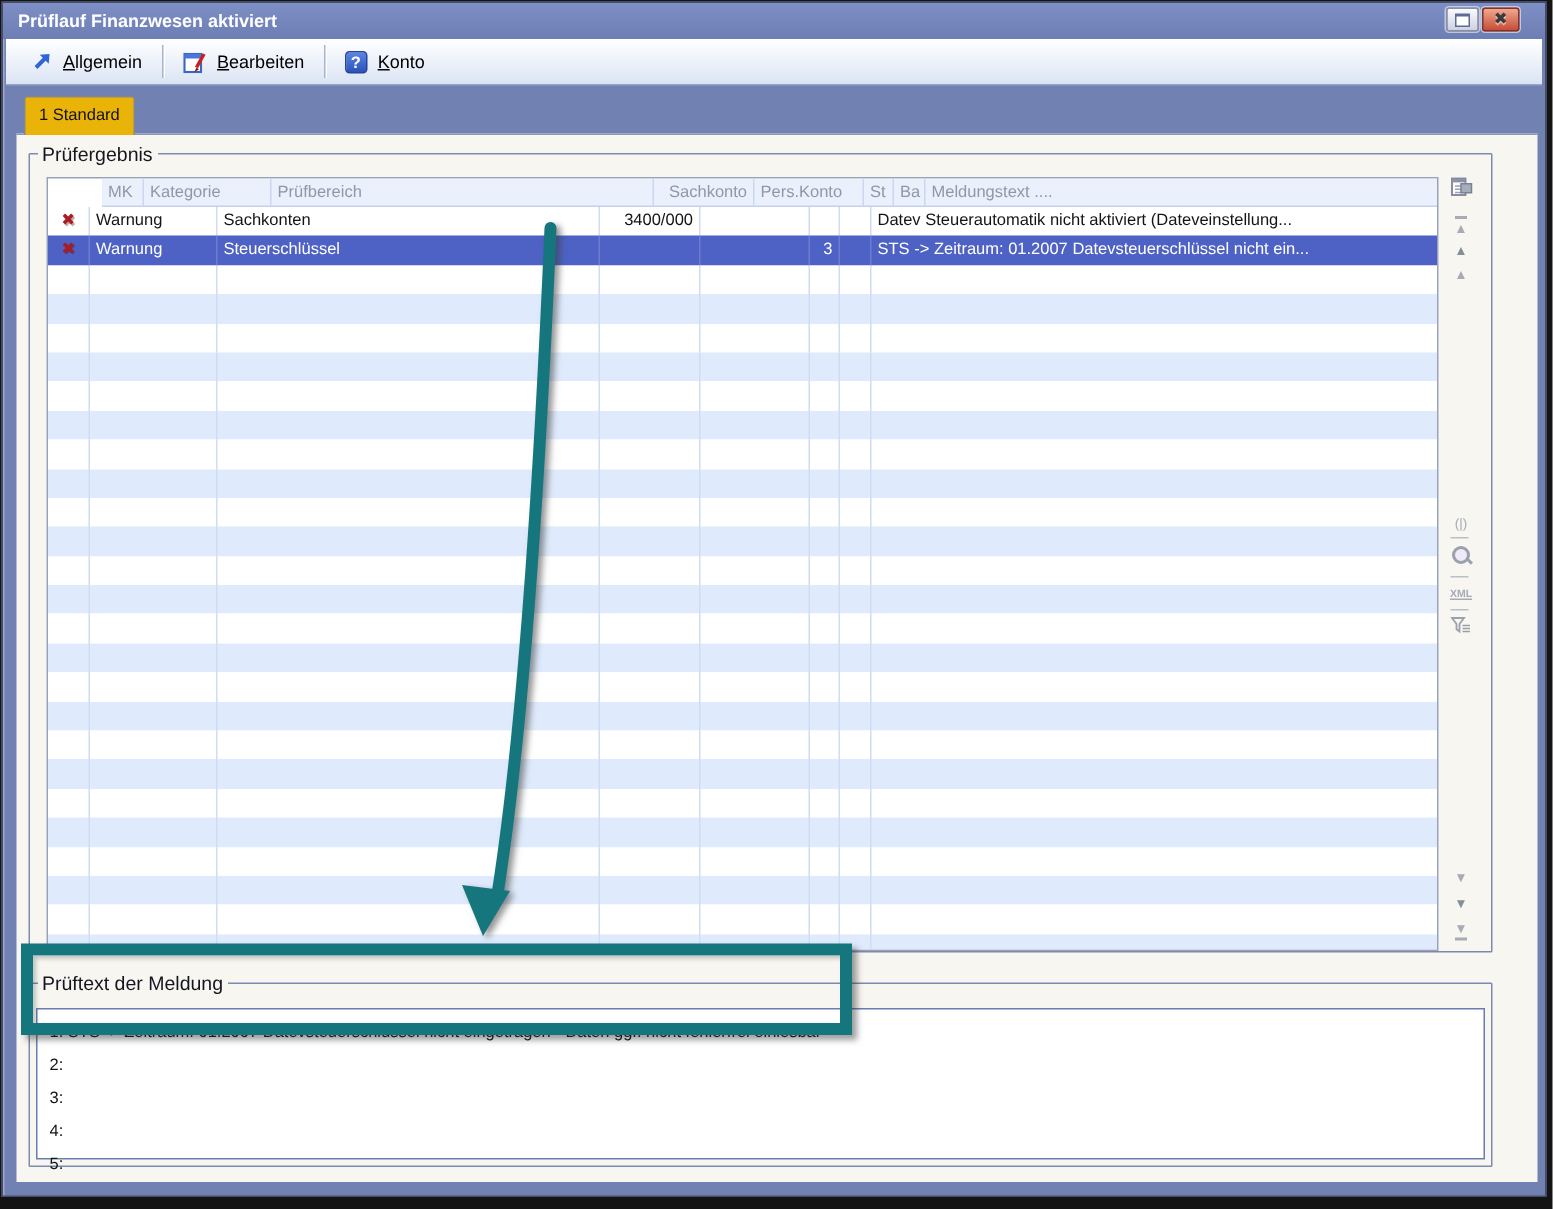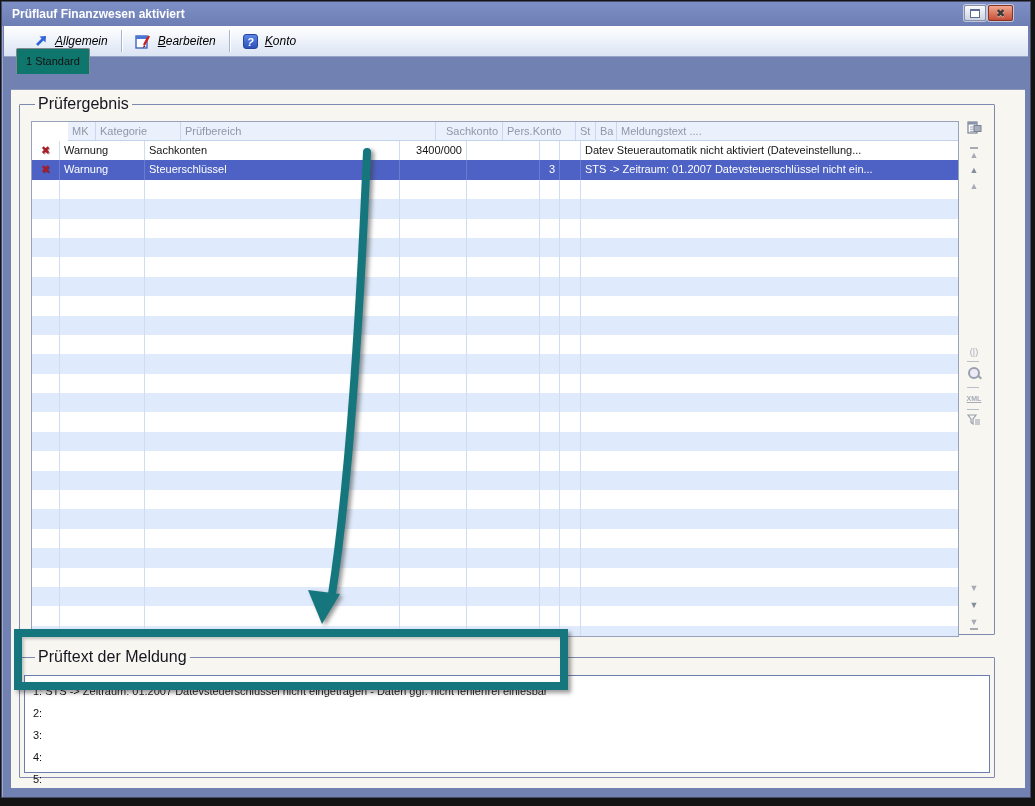--- a/index.html
+++ b/index.html
@@ -29,41 +29,41 @@
   }
   .win-btn.restore{width:22px;background:linear-gradient(#fbfbfd,#ccd2e0);border:1px solid #8a8fa5;}
   .restore-glyph{width:8px;height:6px;border:1px solid #5c6c94;border-top-width:2px;background:#fff;display:block;}
   .win-btn.close{width:25px;background:linear-gradient(#f0a78f,#c64e37);border:1px solid #8c3020;
     color:#3a3a3a;font-weight:bold;font-size:11px;text-shadow:0 1px 0 rgba(255,255,255,.5);}
   
   .toolbar{
     position:absolute;left:2px;top:24px;right:2px;height:31px;
     background:linear-gradient(#ffffff,#dbe4f4);
     border-bottom:1px solid #96a3c2;
-    display:flex;align-items:center;padding-left:20px;box-sizing:border-box;font-style:italic;
+    display:flex;align-items:center;padding-left:7px;box-sizing:border-box;
   }
   .tb-item{display:flex;align-items:center;gap:7px;padding:3px 10px;font-size:12px;color:#000;cursor:default;}
   .tb-label{display:inline-block;}
   .tb-label::first-letter{text-decoration:underline;}
   .tb-sep{width:1px;height:22px;background:#aab4cc;margin:0 3px;box-shadow:1px 0 0 #fff;}
   
   .tab{
-    position:absolute;left:14px;top:46px;height:25px;padding:0 9px;
-    background:#0f766e;border:1px solid #85878f;border-bottom:none;
+    position:absolute;left:14px;top:62px;height:25px;padding:0 9px;
+    background:#eab308;border:1px solid #85878f;border-bottom:none;
     border-radius:2px 2px 0 0;font-size:11px;line-height:24px;color:#111;z-index:3;
   }
   .panel{
     position:absolute;left:9px;top:87px;width:1014px;height:698px;
     background:#f7f6f1;border-top:1px solid #8c97b8;z-index:2;
   }
   fieldset.group{
     position:absolute;margin:0;padding:0;
     border:1px solid #7d89ae;border-radius:1px;background:transparent;
   }
-  fieldset.group legend{font-size:16px;color:#15151f;padding:0 3px;margin-left:15px;}
+  fieldset.group legend{font-size:13px;color:#15151f;padding:0 3px;margin-left:5px;}
   fieldset.result{left:8px;top:5px;width:974px;height:538px;}
   fieldset.message{left:8px;top:558px;width:974px;height:128px;}
   
   .grid-wrap{
     position:absolute;left:11px;top:8px;width:928px;height:516px;
     border:1px solid #98a2b8;box-sizing:border-box;overflow:hidden;background:#fff;padding-left:36px;
   }
   .grid-header{
     display:grid;grid-template-columns:28px 85px 255px 67px 73px 20px 21px 1fr;
     height:18px;background:#eaf1fc;border-bottom:1px solid #c3d2ec;

